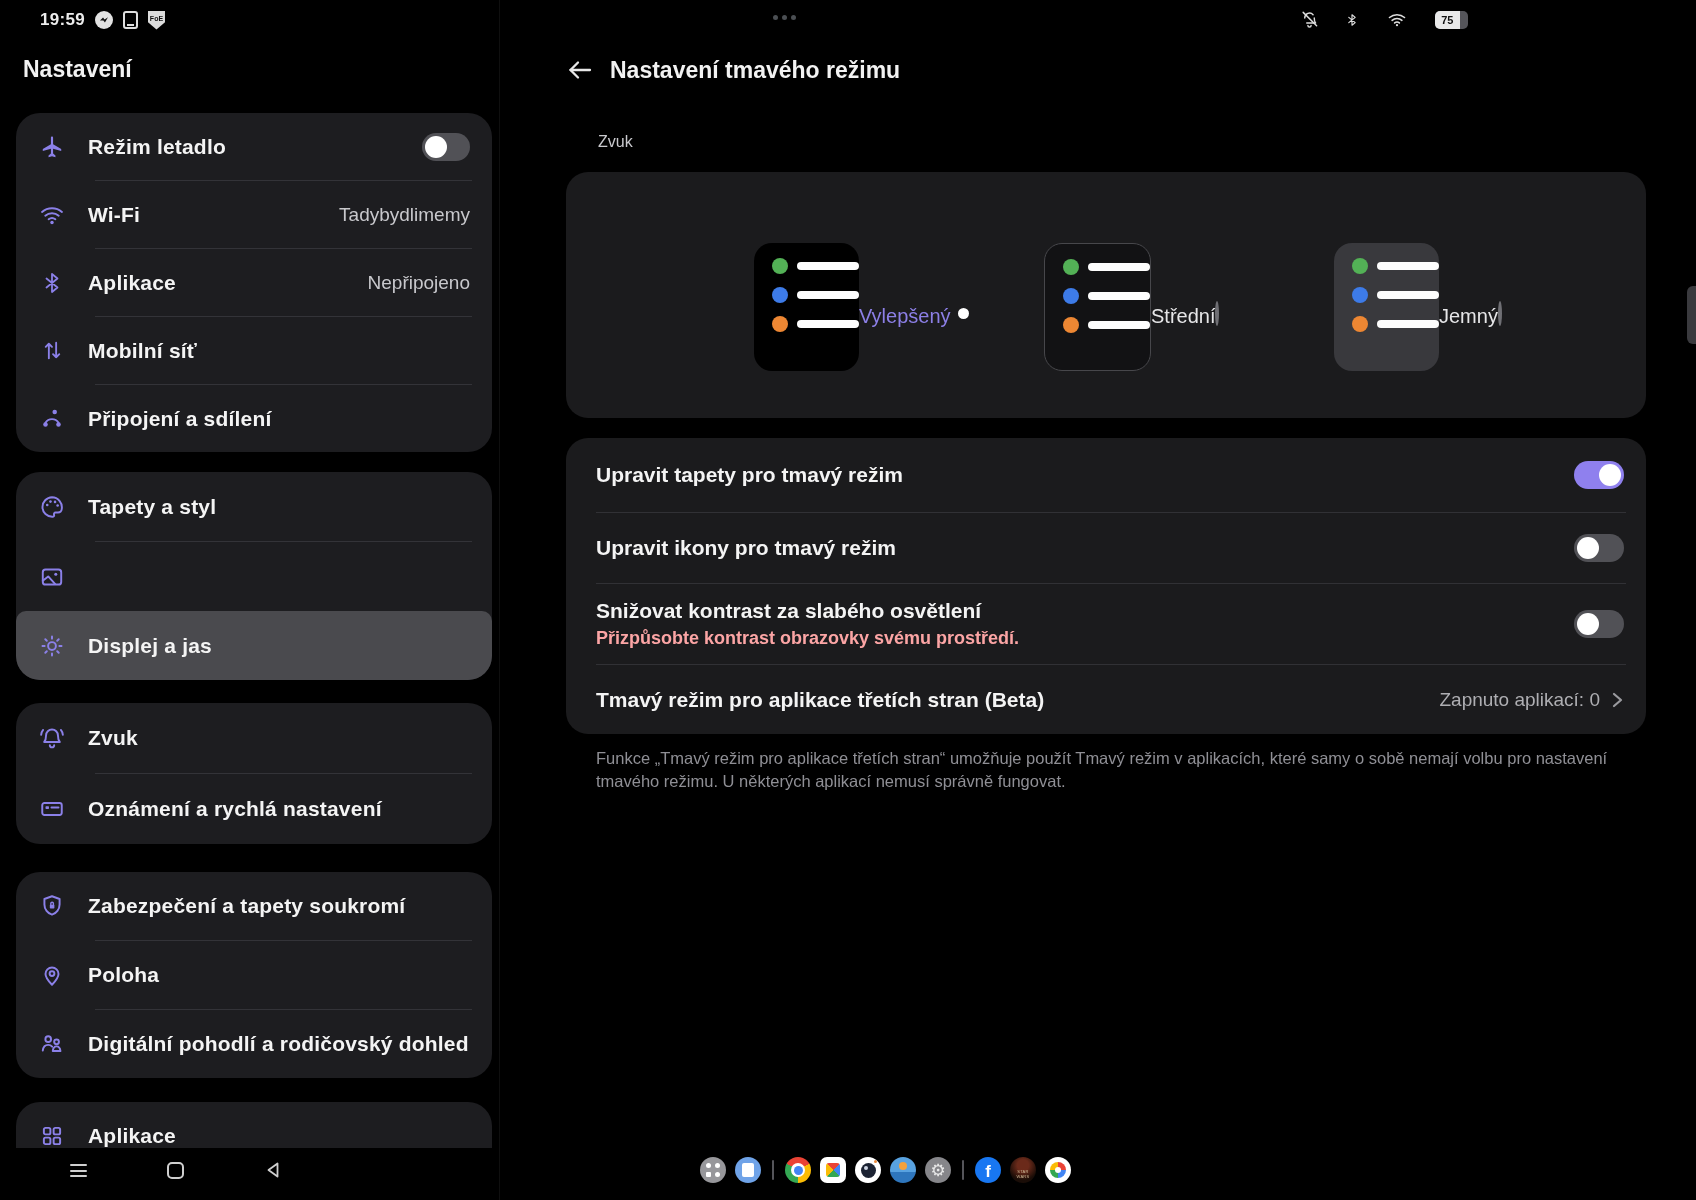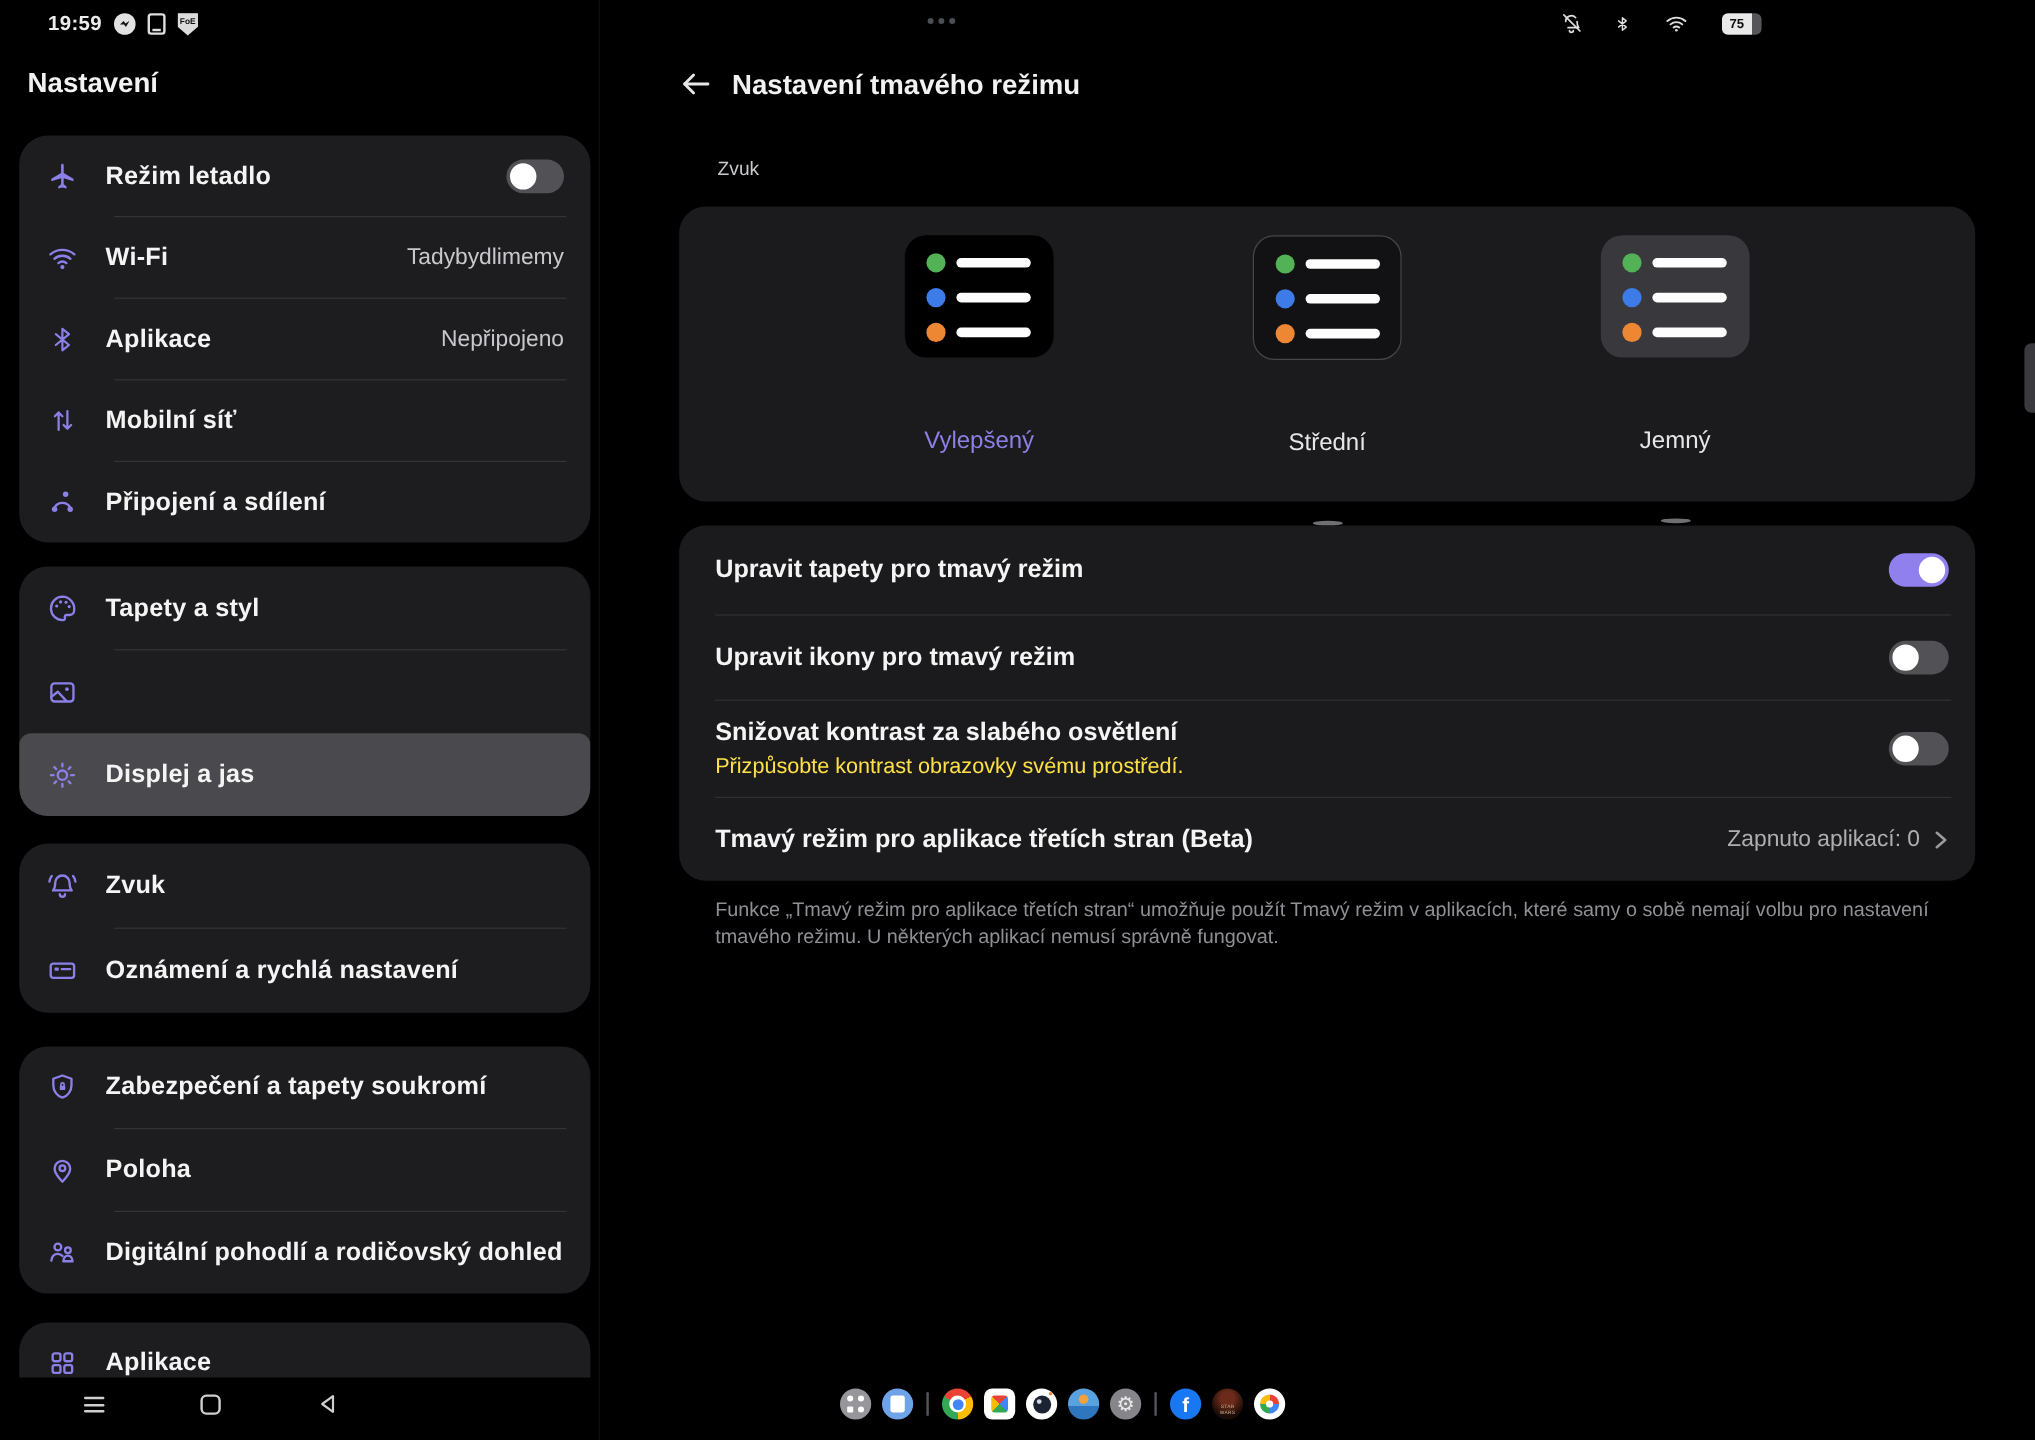--- a/index.html
+++ b/index.html
@@ -54,42 +54,42 @@
 
   
   .panel { position:absolute; left:500px; top:0; width:1196px; height:1200px; }
   .p-header { position:absolute; left:64px; top:56px; display:flex; align-items:center; gap:16px; }
   .back-btn svg { stroke:#e8e8e8; stroke-width:2.3; fill:none; stroke-linecap:round; stroke-linejoin:round; display:block; }
   .p-title { font-size:23px; font-weight:bold; color:#f2f2f2; }
   .sec-label { position:absolute; left:98px; top:133px; font-size:16px; color:#c9c9cd; }
 
   .style-card { position:absolute; left:66px; top:172px; width:1080px; height:246px; background:#1b1b1d;
     border-radius:22px; display:flex; justify-content:center; gap:166px; padding-top:24px; }
-  .style-col { width:124px; display:flex; flex-direction:column; align-items:center;gap:40px; }
+  .style-col { width:124px; display:flex; align-items:center; }
   .tile { width:124px; height:128px; border-radius:18px; padding:15px 0 0 18px; }
   .tile-enhanced { background:#000; }
   .tile-medium { background:#121214; border:1px solid #47474b; }
   .tile-gentle { background:#39393d; }
   .tile-row { display:flex; align-items:center; gap:9px; margin-bottom:13px; }
   .t-dot { width:16px; height:16px; border-radius:50%; }
   .d-green { background:#53b156; } .d-blue { background:#3d7be8; } .d-orange { background:#ed8733; }
   .t-line { width:62px; height:8px; border-radius:4px; background:#fdfdfd; }
   .opt-label { margin-top:18px; font-size:20px; color:#e6e6e8; }
   .opt-label.on { color:#8c7fe6; }
   .radio { margin-top:13px; width:25px; height:25px; border-radius:50%; position:relative; }
   .radio-on { background:#8f80ee; }
   .radio-on::after { content:""; position:absolute; left:7px; top:7px; width:11px; height:11px; border-radius:50%; background:#fff; }
   .radio-off { border:2px solid #6f6f74; }
 
   .toggle-card { position:absolute; left:66px; top:438px; width:1080px; background:#1b1b1d; border-radius:22px; }
   .t-row { display:flex; align-items:center; padding:0 22px 0 30px; }
   .r1 { height:74px; } .r2 { height:70px; } .r3 { height:80px; } .r4 { height:69px; }
   .t-texts { display:flex; flex-direction:column; gap:5px; }
   .t-label { font-size:21px; font-weight:bold; color:#f4f4f4; }
-  .t-sub { font-size:18px; color:#fde047; font-weight:normal; }
+  .t-sub { font-size:18px; color:#fca5a5; font-weight:bold; }
   .t-right { margin-left:auto; display:flex; align-items:center; gap:10px; }
   .t-value { font-size:19px; color:#aeaeb2; }
   .chev svg { stroke:#9a9a9e; stroke-width:2.2; fill:none; stroke-linecap:round; stroke-linejoin:round; display:block; }
   .t-div { height:1px; background:#313135; margin:0 20px 0 30px; }
 
   .p-footer { position:absolute; left:96px; top:747px; width:1038px; font-size:16.5px; line-height:23px; color:#8f8f95; }
 
   .side-tab { position:absolute; right:0; top:286px; width:9px; height:58px; background:#3a3a3e; border-radius:6px 0 0 6px; }
 
   

